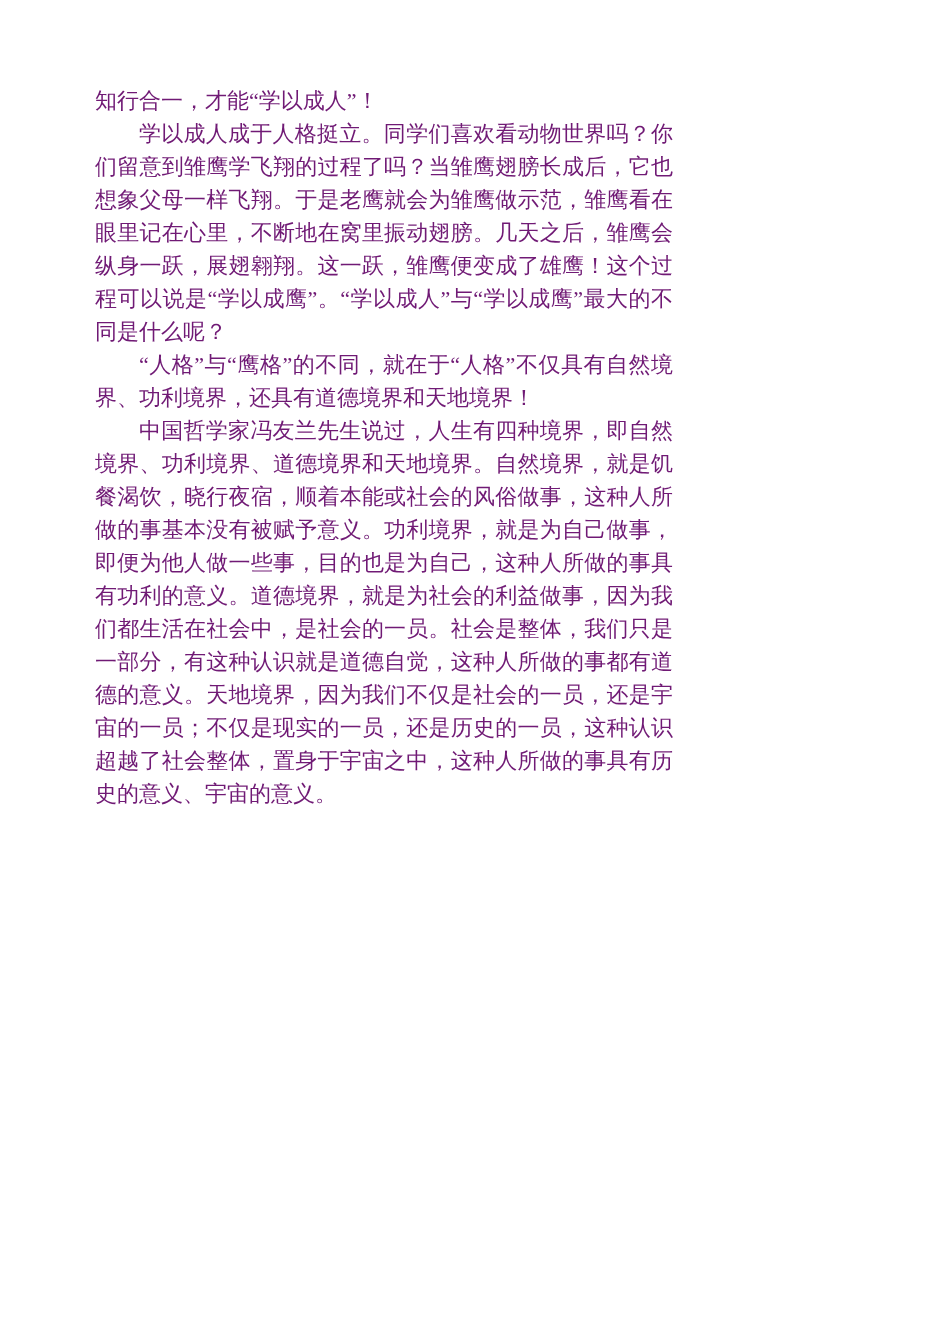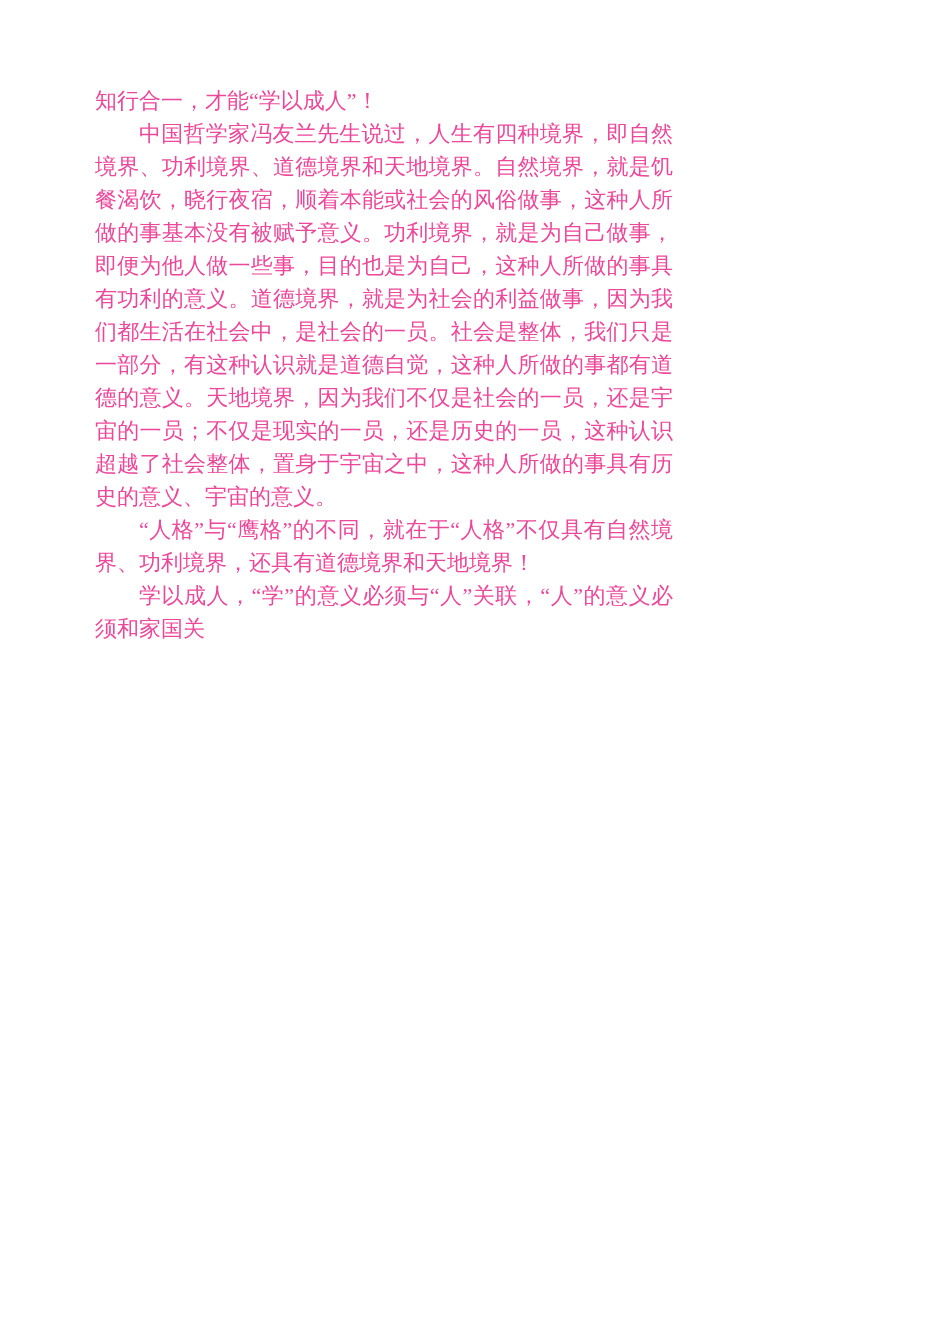--- a/index.html
+++ b/index.html
@@ -11,21 +11,21 @@
     width: 950px;
     height: 1344px;
     overflow: hidden;
   }
   .page {
     box-sizing: border-box;
     width: 768px;
     height: 1344px;
     padding: 84px 95px 60px 95px;
     background: #ffffff;
-    color: #ec4899;
+    color: #701a75;
     font-family: "Liberation Serif", "DejaVu Serif", serif;
     font-size: 22px;
     line-height: 33px;
     border-radius: 8px;
   }
   .para {
     margin: 0;
     text-align: justify;
     text-justify: inter-ideograph;
     text-indent: 2em;
@@ -33,16 +33,16 @@
   }
   .para.no-indent {
     text-indent: 0;
   }
 </style>
 </head>
 <body>
 
 <div class="page">
   <p class="para no-indent">知行合一，才能“学以成人”！</p>
+  <p class="para">学以成人成于人格挺立。同学们喜欢看动物世界吗？你们留意到雏鹰学飞翔的过程了吗？当雏鹰翅膀长成后，它也想象父母一样飞翔。于是老鹰就会为雏鹰做示范，雏鹰看在眼里记在心里，不断地在窝里振动翅膀。几天之后，雏鹰会纵身一跃，展翅翱翔。这一跃，雏鹰便变成了雄鹰！这个过程可以说是“学以成鹰”。“学以成人”与“学以成鹰”最大的不同是什么呢？</p>
+  <p class="para">“人格”与“鹰格”的不同，就在于“人格”不仅具有自然境界、功利境界，还具有道德境界和天地境界！</p>
   <p class="para">中国哲学家冯友兰先生说过，人生有四种境界，即自然境界、功利境界、道德境界和天地境界。自然境界，就是饥餐渴饮，晓行夜宿，顺着本能或社会的风俗做事，这种人所做的事基本没有被赋予意义。功利境界，就是为自己做事，即便为他人做一些事，目的也是为自己，这种人所做的事具有功利的意义。道德境界，就是为社会的利益做事，因为我们都生活在社会中，是社会的一员。社会是整体，我们只是一部分，有这种认识就是道德自觉，这种人所做的事都有道德的意义。天地境界，因为我们不仅是社会的一员，还是宇宙的一员；不仅是现实的一员，还是历史的一员，这种认识超越了社会整体，置身于宇宙之中，这种人所做的事具有历史的意义、宇宙的意义。</p>
-  <p class="para">“人格”与“鹰格”的不同，就在于“人格”不仅具有自然境界、功利境界，还具有道德境界和天地境界！</p>
-  <p class="para">学以成人，“学”的意义必须与“人”关联，“人”的意义必须和家国关</p>
 </div>
 
 </body></html>

